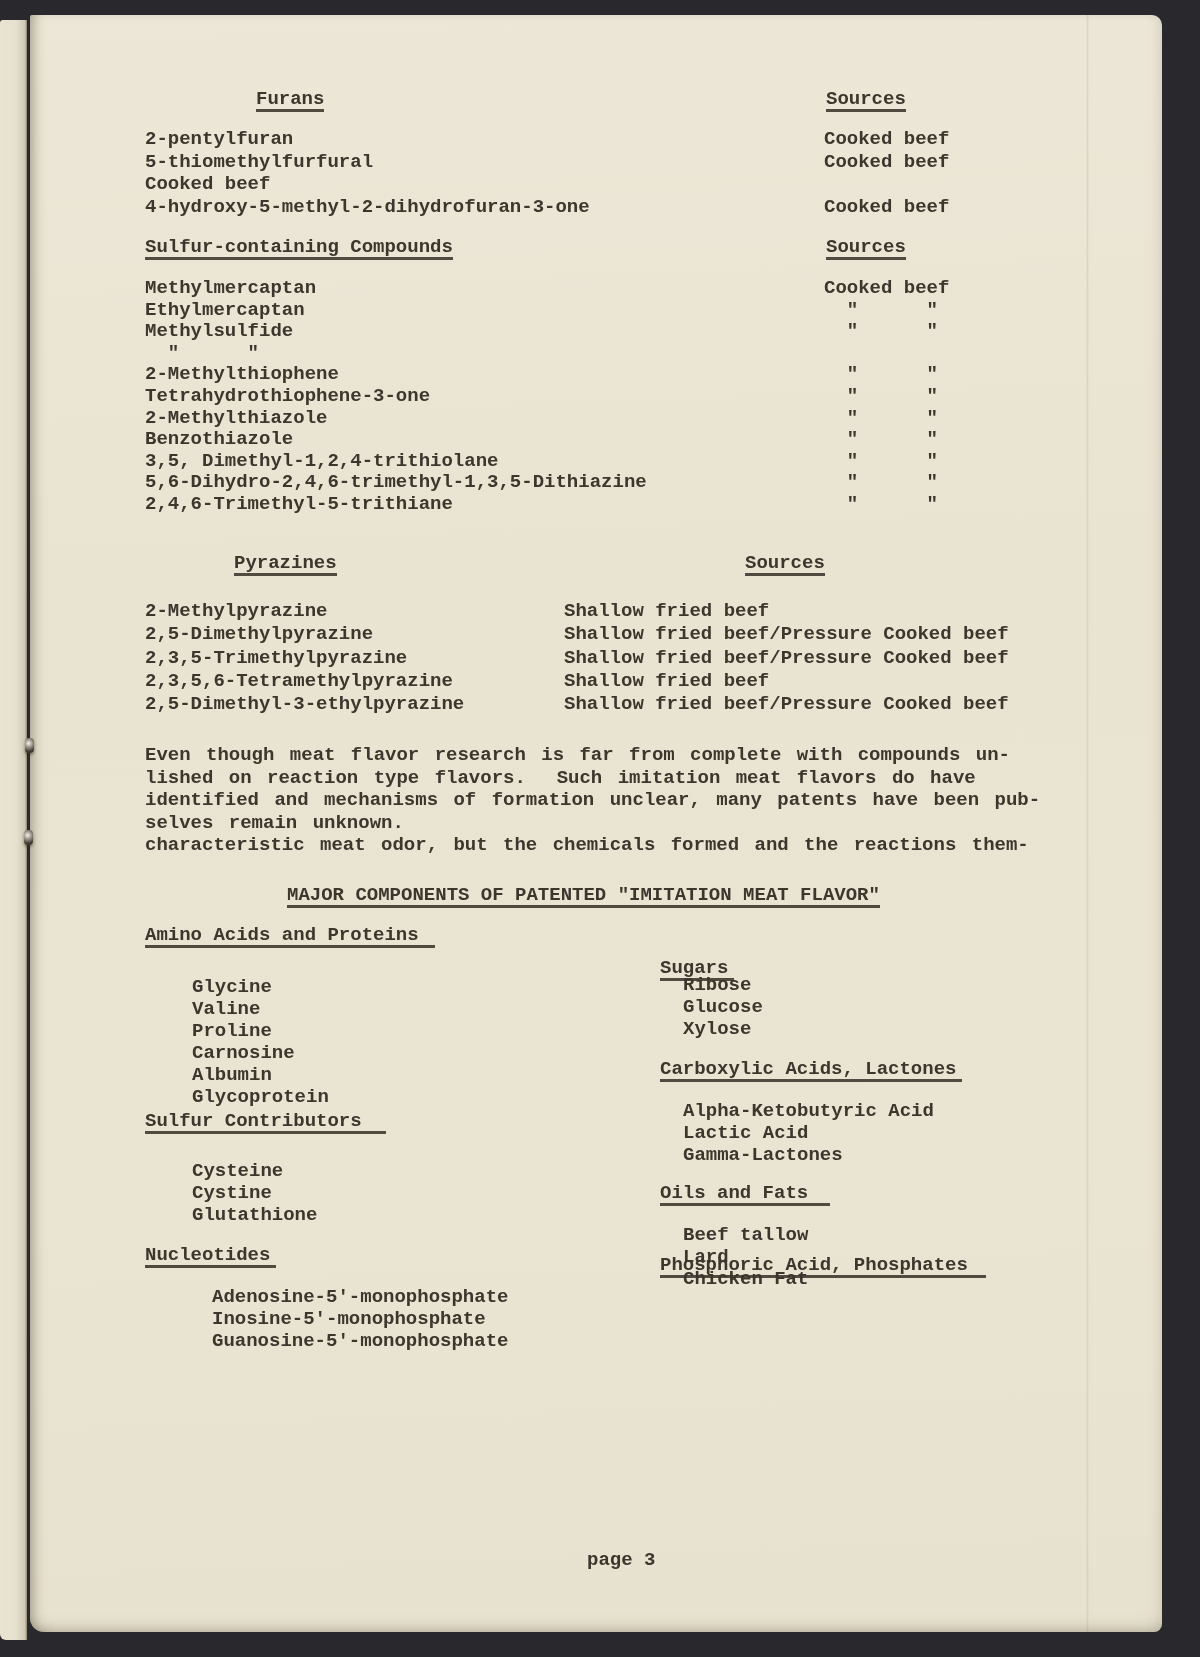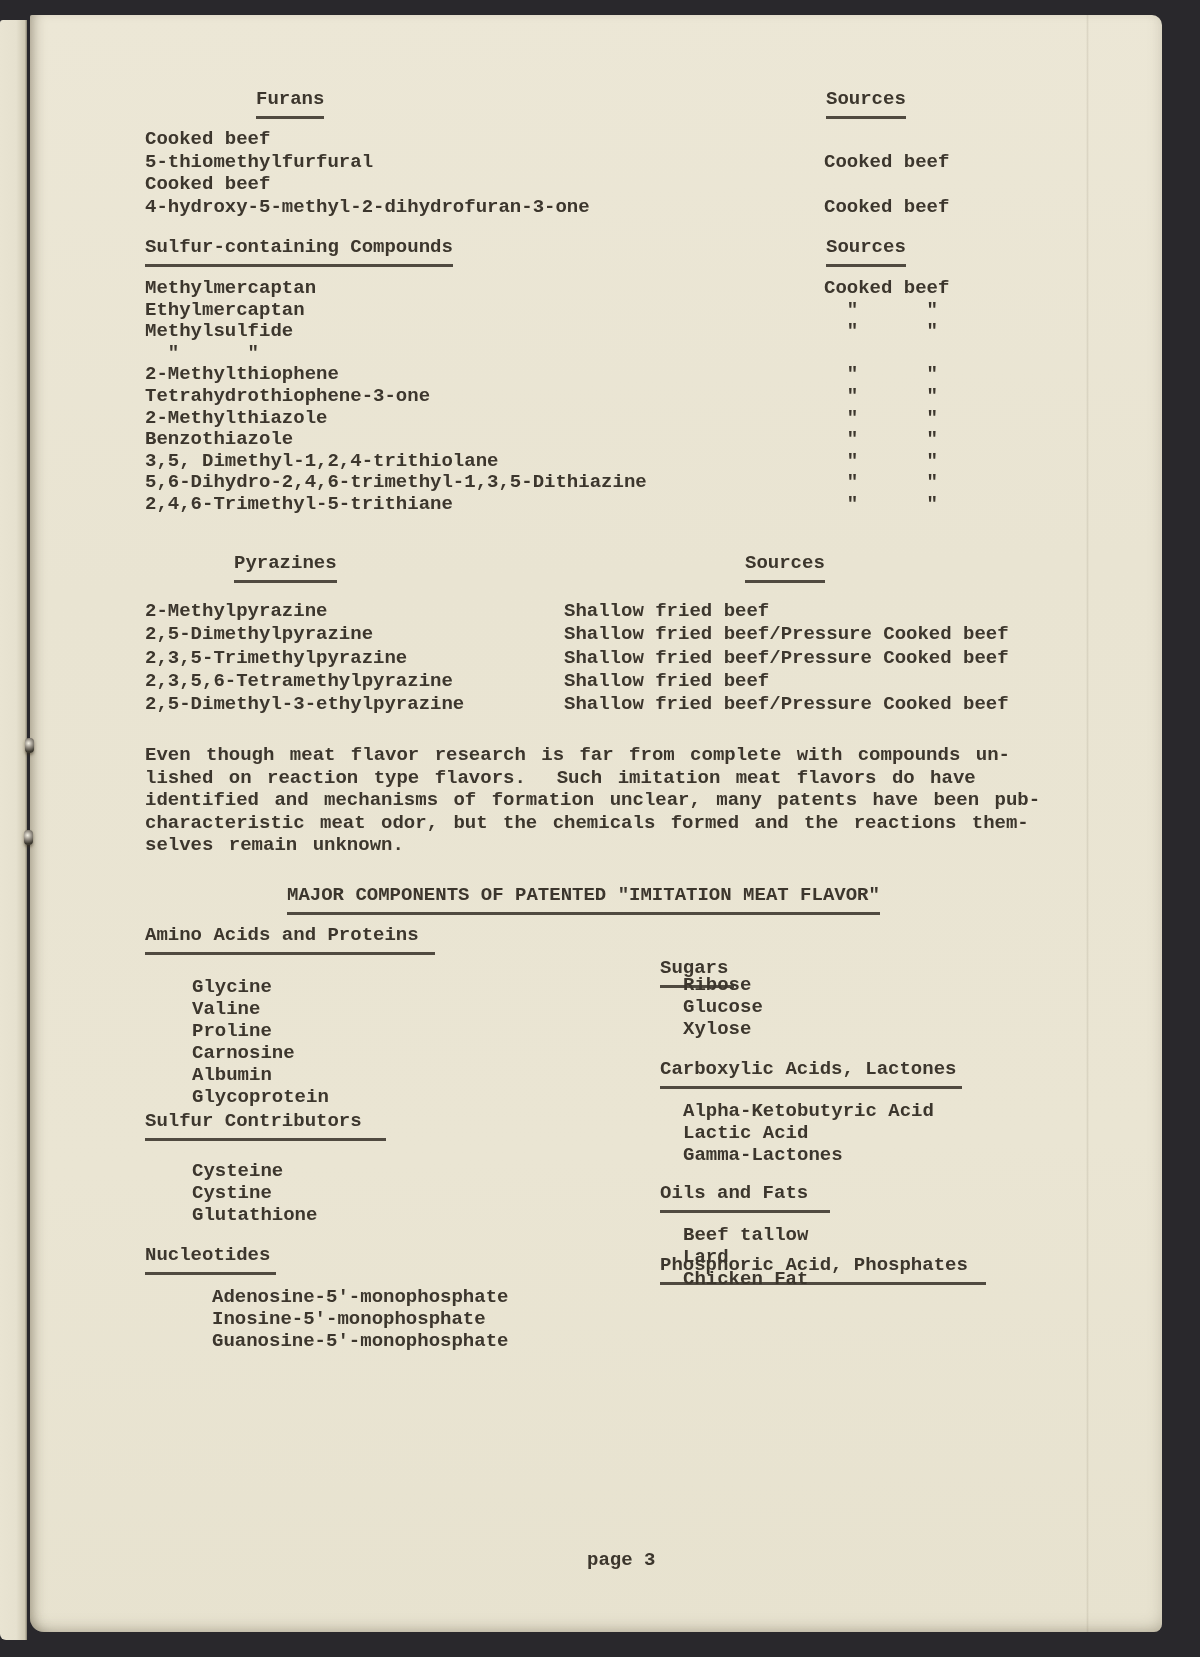--- a/index.html
+++ b/index.html
@@ -28,21 +28,21 @@
   .staple{
     position:absolute;width:9px;height:15px;border-radius:4px;
     background:radial-gradient(circle at 40% 35%,#f5f2e6 0%,#9a948a 35%,#3c382f 75%);
     box-shadow:0 2px 3px rgba(60,50,30,.5);
   }
   .staple.s1{left:25px;top:738px;}
   .staple.s2{left:24px;top:830px;}
 
   .ink{color:#3c362d;font-size:19px;font-weight:bold;letter-spacing:0;}
   .abs{position:absolute;}
-  .u{border-bottom:3px solid rgba(58,52,43,.88);padding-bottom:8px;display:inline-block;line-height:18px;}
+  .u{border-bottom:3px solid rgba(58,52,43,.88);padding-bottom:1px;display:inline-block;line-height:18px;}
 
   .chem-head{line-height:21px;white-space:pre;}
   .rows .chem-row{display:flex;white-space:pre;}
   .compound{width:679px;}
   .table-pyrazines .compound{width:419px;}
   .source{white-space:pre;}
   #furans-rows .chem-row{line-height:22.5px;}
   #sulfur-rows .chem-row{line-height:21.6px;}
   #pyrazines-rows .chem-row{line-height:23.3px;}
 
@@ -56,21 +56,21 @@
 
 <div class="under-page"></div>
 
 <div class="paper">
   <div class="fold-line"></div>
 
   <div class="abs table-furans" style="left:0;top:0;">
     <div class="abs ink chem-head" style="left:226px;top:74px;"><span class="u">Furans</span></div>
     <div class="abs ink chem-head" style="left:796px;top:74px;"><span class="u">Sources</span></div>
     <div class="abs ink rows" id="furans-rows" style="left:115px;top:113px;">
-        <div class="chem-row"><span class="source">Cooked beef</span></div>
+        <div class="chem-row"><span class="compound">2-pentylfuran</span><span class="source">Cooked beef</span></div>
         <div class="chem-row"><span class="compound">5-thiomethylfurfural</span><span class="source">Cooked beef</span></div>
         <div class="chem-row"><span class="source">Cooked beef</span></div>
         <div class="chem-row"><span class="compound">4-hydroxy-5-methyl-2-dihydrofuran-3-one</span><span class="source">Cooked beef</span></div>
       </div>
   </div>
 
   <div class="abs table-sulfur" style="left:0;top:0;">
     <div class="abs ink chem-head" style="left:115px;top:222px;"><span class="u">Sulfur-containing Compounds</span></div>
     <div class="abs ink chem-head" style="left:796px;top:222px;"><span class="u">Sources</span></div>
     <div class="abs ink rows" id="sulfur-rows" style="left:115px;top:263px;">
@@ -97,22 +97,22 @@
         <div class="chem-row"><span class="compound">2,3,5-Trimethylpyrazine</span><span class="source">Shallow fried beef/Pressure Cooked beef</span></div>
         <div class="chem-row"><span class="compound">2,3,5,6-Tetramethylpyrazine</span><span class="source">Shallow fried beef</span></div>
         <div class="chem-row"><span class="compound">2,5-Dimethyl-3-ethylpyrazine</span><span class="source">Shallow fried beef/Pressure Cooked beef</span></div>
       </div>
   </div>
 
   <div class="abs ink" id="paragraph" style="left:115px;top:729px;width:960px;">
       <div class="par-line ink">Even though meat flavor research is far from complete with compounds un-</div>
       <div class="par-line ink">lished on reaction type flavors.  Such imitation meat flavors do have</div>
       <div class="par-line ink">identified and mechanisms of formation unclear, many patents have been pub-</div>
+      <div class="par-line ink">selves remain unknown.</div>
       <div class="par-line ink">characteristic meat odor, but the chemicals formed and the reactions them-</div>
-      <div class="par-line ink">selves remain unknown.</div>
     </div>
 
   <div class="abs ink chem-head" style="left:257px;top:870px;"><span class="u">MAJOR COMPONENTS OF PATENTED "IMITATION MEAT FLAVOR"</span></div>
 
   <div class="abs" id="col-left" style="left:115px;top:0;width:480px;height:100%;">
       <div class="abs ink chem-head" style="left: 0px; top: 910px; text-align: right;"><span class="u" style="padding-right: 16px;">Amino Acids and Proteins</span></div>
       <div class="abs ink cat-items" style="left: 47px; top: 961px;">
         <div>Glycine</div>
         <div>Valine</div>
         <div>Proline</div>

